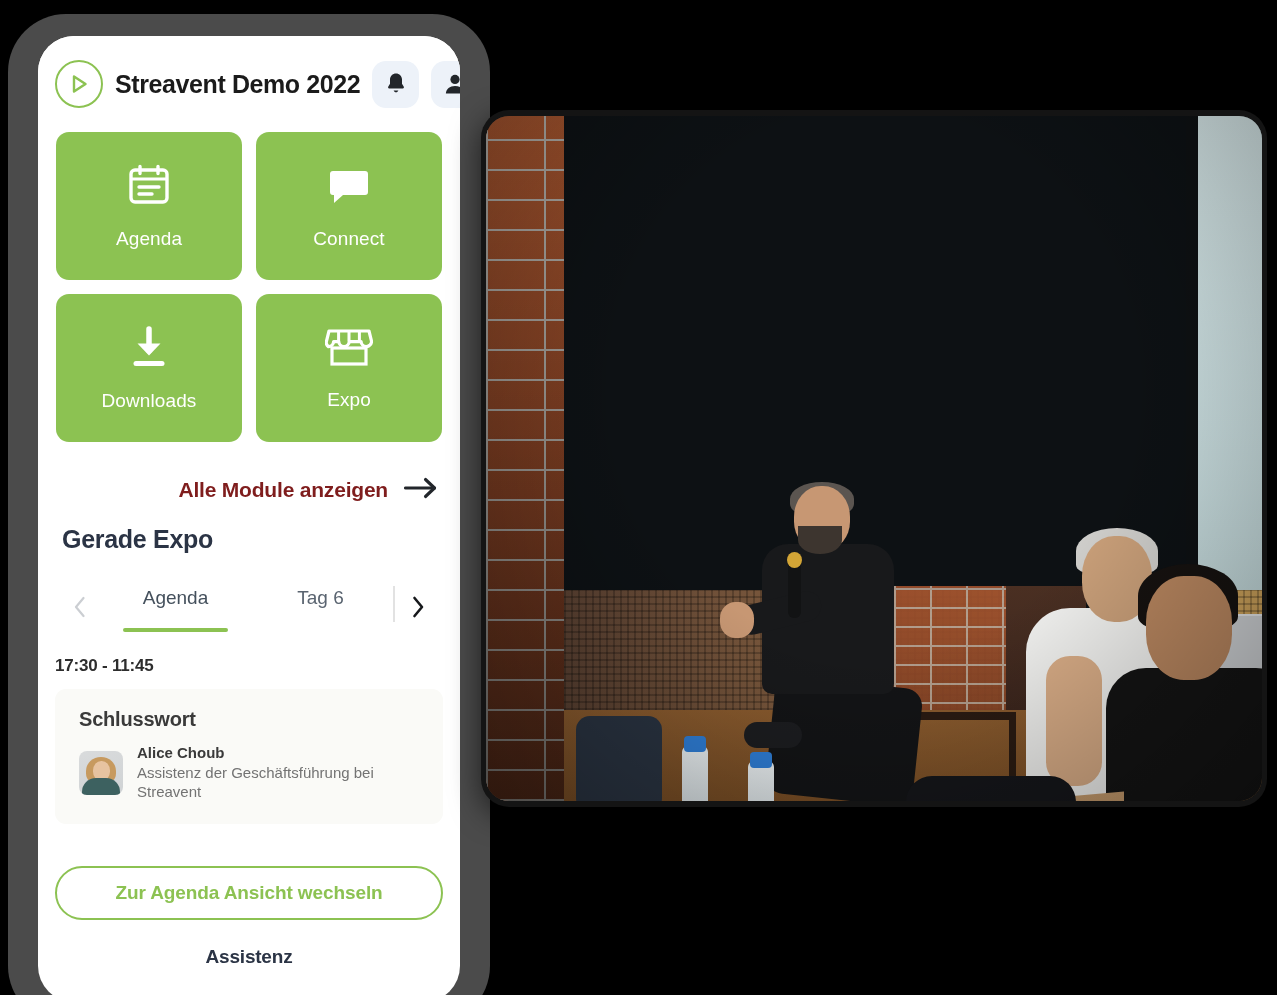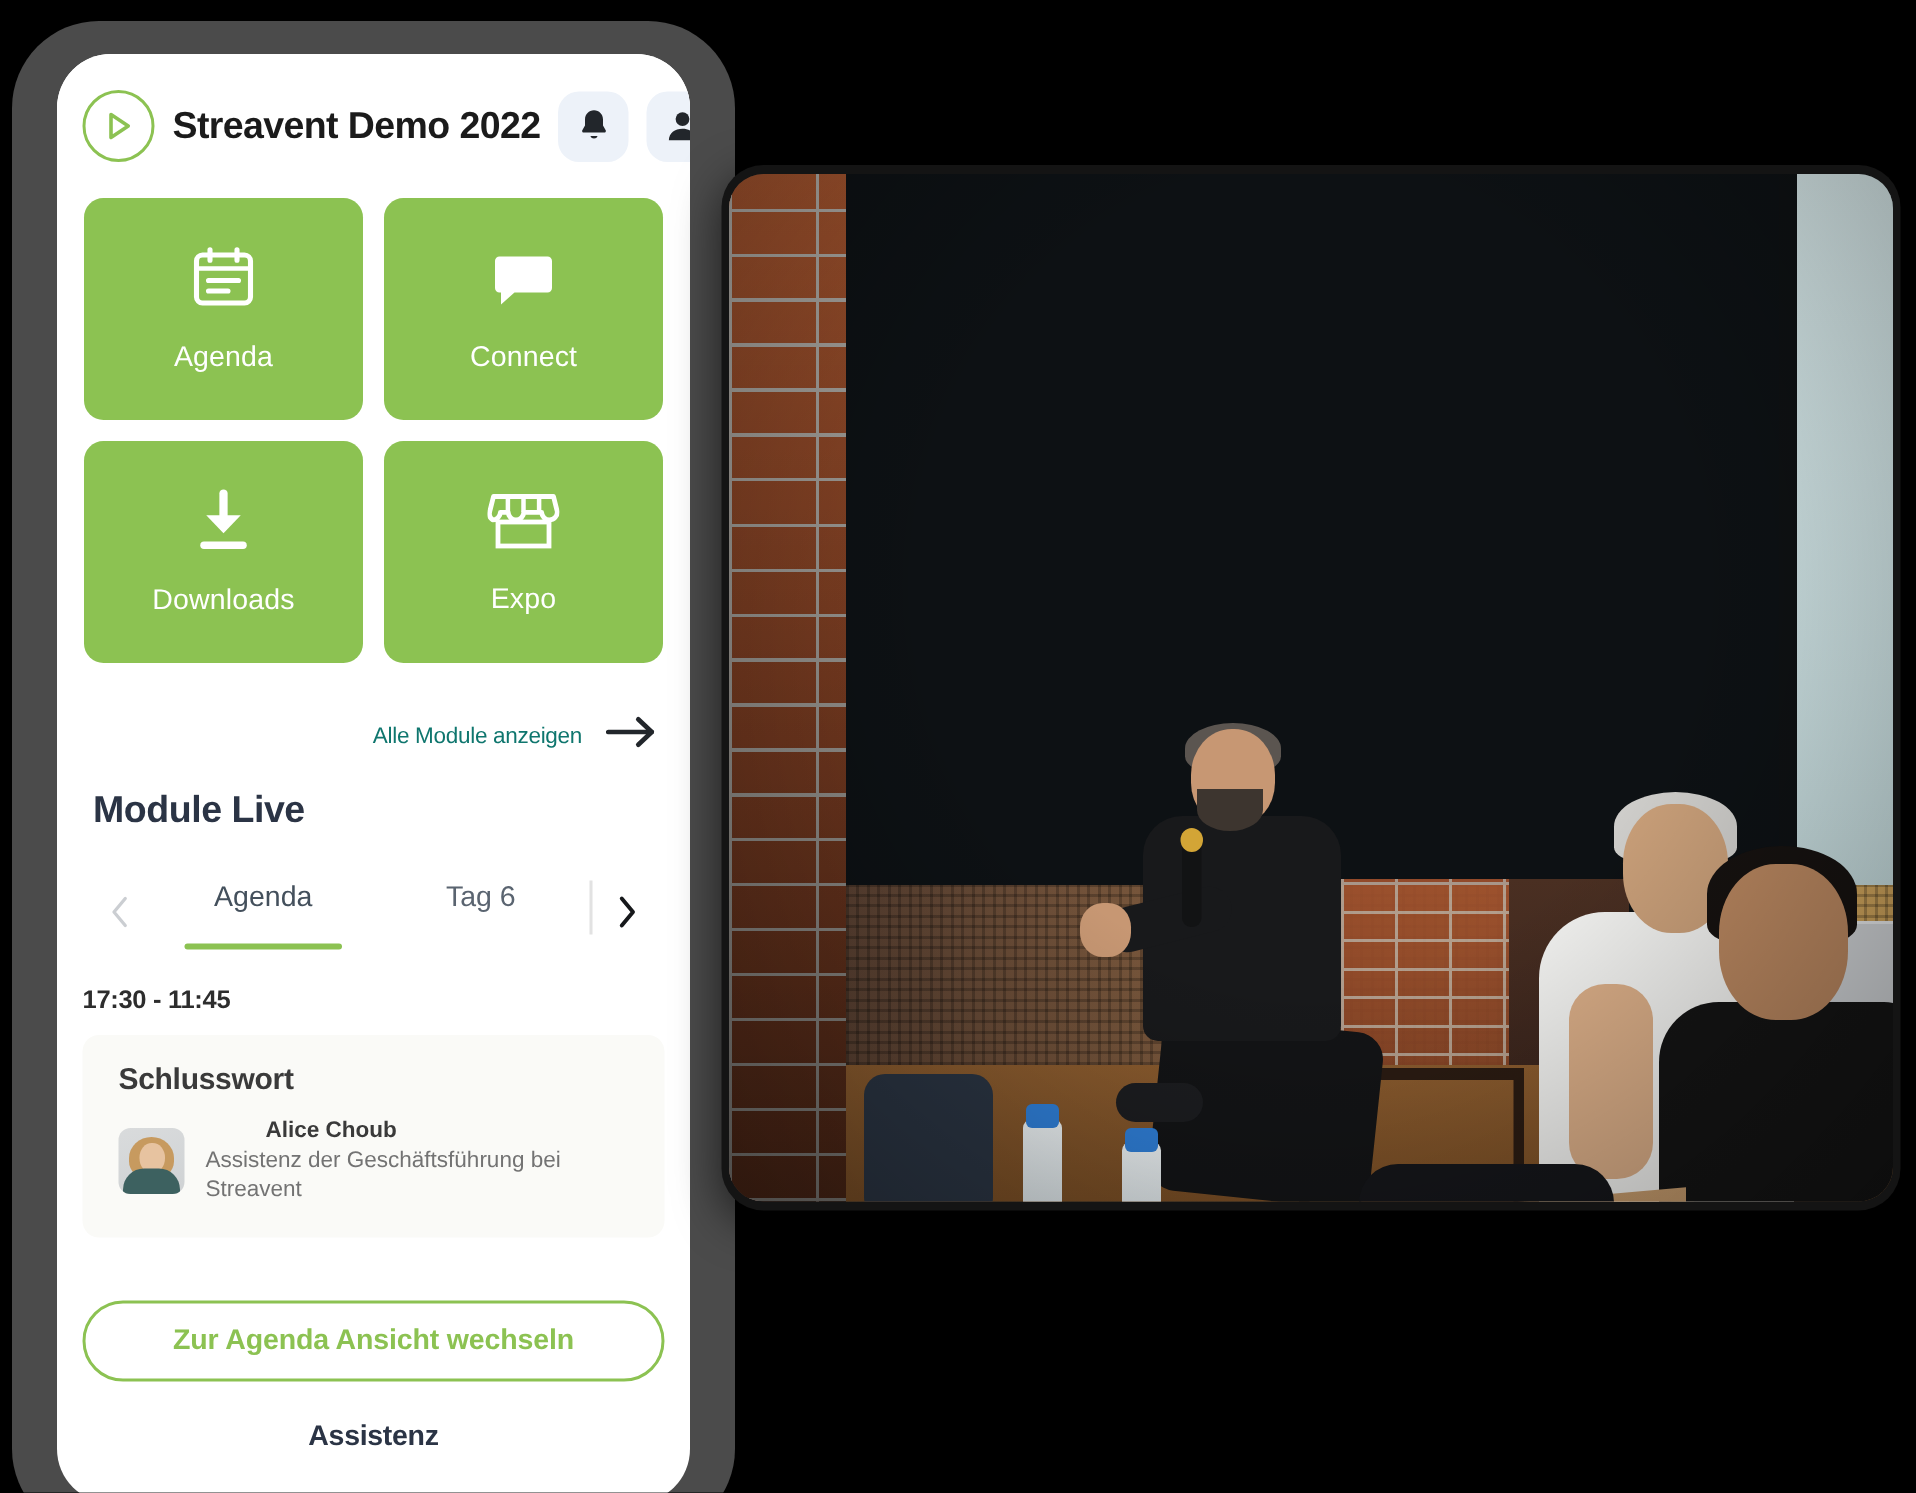--- a/index.html
+++ b/index.html
@@ -70,21 +70,21 @@
     color:#fff; font-size:19px; font-weight:400; letter-spacing:.1px;
   }
 
   
   .all-modules {
     display:flex; align-items:center; justify-content:flex-end;
     gap:16px; padding:35px 22px 0 0;
     cursor:pointer;
   }
   .all-modules-label {
-    font-size:15px; font-weight:400; color:#0f766e; letter-spacing:-.2px;
+    font-size:21px; font-weight:700; color:#7f1d1d; letter-spacing:-.2px;
   }
 
   
   .section-heading {
     padding:22px 0 0 7px;
     font-size:25px; font-weight:700; color:#2B3445; letter-spacing:-.3px;
   }
 
   
   .tabs-row {
@@ -144,21 +144,21 @@
   }
   .av-body {
     position:absolute; left:3px; bottom:0; width:38px; height:17px;
     border-radius:14px 14px 0 0; background:#3d6160;
   }
   .av-neck {
     position:absolute; left:17px; bottom:13px; width:11px; height:9px;
     background:#e7c3a0;
   }
   .speaker-name {
-    font-size:15px; font-weight:700; color:#3a3a3a; line-height:1.25;margin-left:40px;
+    font-size:15px; font-weight:700; color:#3a3a3a; line-height:1.25;
   }
   .speaker-role {
     font-size:15px; font-weight:400; color:#737373; line-height:1.3;
   }
 
   
   .desktop-btn {
     margin-top:42px;
     height:54px; border:2px solid #8CC252; border-radius:27px;
     display:flex; align-items:center; justify-content:center;
@@ -382,21 +382,21 @@
         <span class="all-modules-label">Alle Module anzeigen</span>
         <span>
           <svg width="34" height="22" viewBox="0 0 34 22" aria-hidden="true">
             <path d="M1.5 11h29" stroke="#22262b" stroke-width="3.1" stroke-linecap="round"></path>
             <path d="M21.5 2.5 30.5 11l-9 8.5" fill="none" stroke="#22262b" stroke-width="3.1" stroke-linecap="round" stroke-linejoin="round"></path>
           </svg>
         </span>
       </div>
 
       <div class="phone-body-pad">
-        <div class="section-heading">Module Live</div>
+        <div class="section-heading">Gerade Expo</div>
 
         <div class="tabs-row">
           <div class="tab-arrow disabled">
             <svg width="14" height="22" viewBox="0 0 14 22" aria-hidden="true">
               <path d="M10.5 2 3 11l7.5 9" fill="none" stroke="#6c7480" stroke-width="2.2" stroke-linecap="round" stroke-linejoin="round"></path>
             </svg>
           </div>
           <div class="tabs-scroll">
             <div class="tab-item active">
               <span>Agenda</span>

